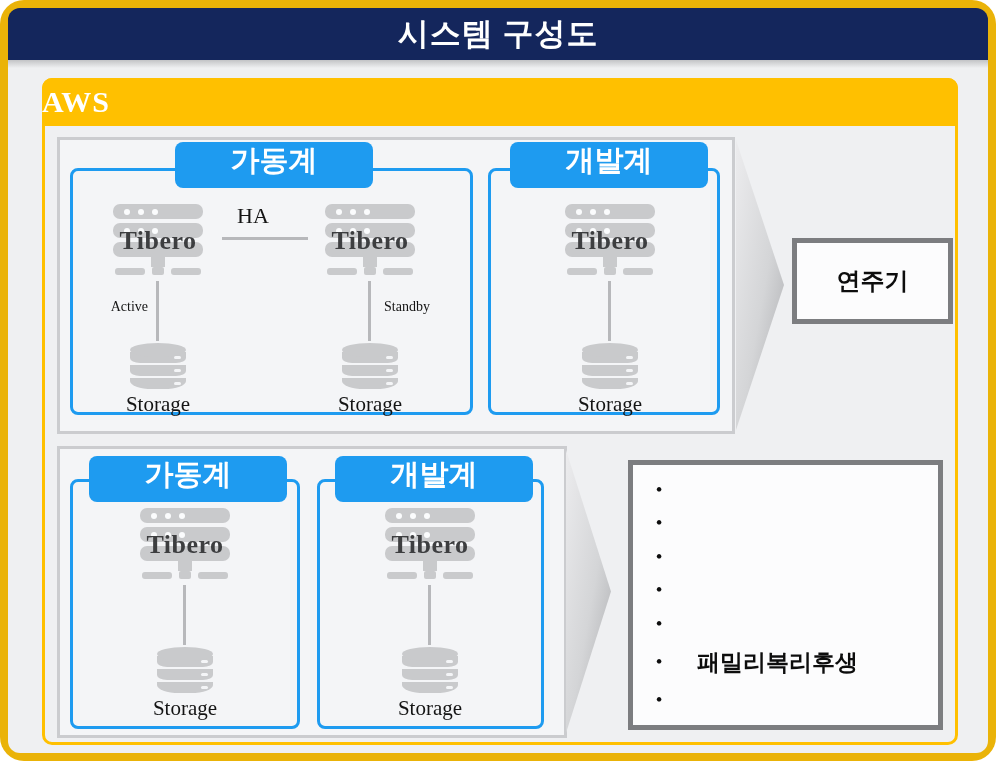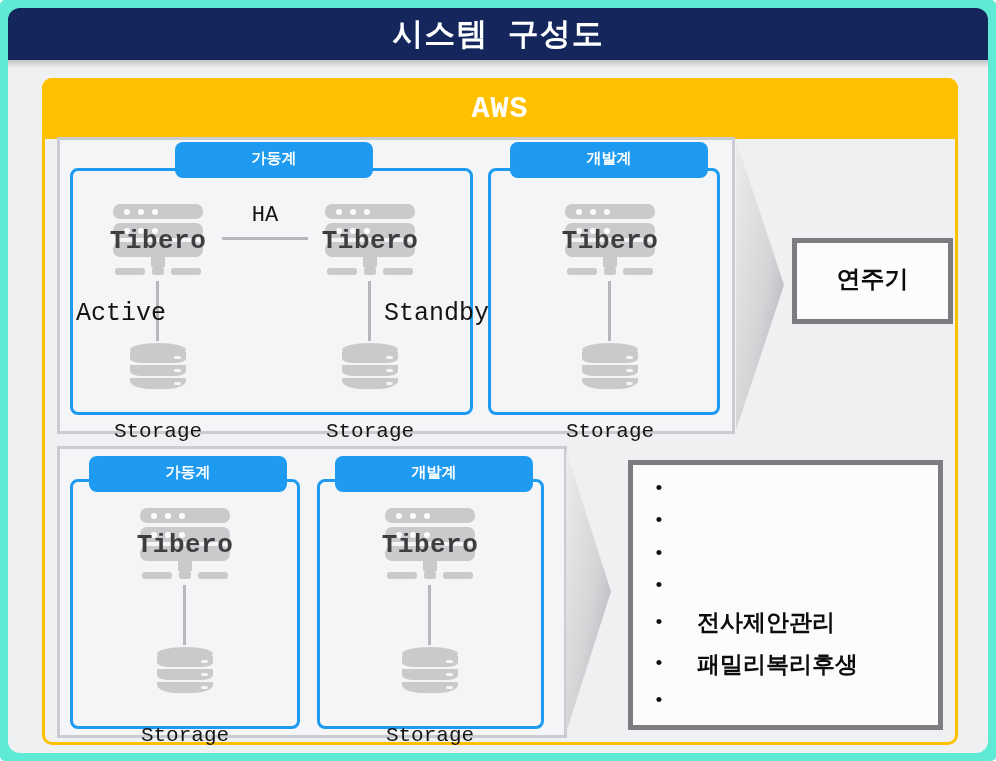--- a/index.html
+++ b/index.html
@@ -1,19 +1,19 @@
 <!DOCTYPE html>
 <html style="--navy: #14265C; --gold: #FFC000; --blue: #1E9BF0; --panel_bg: #EFF0F2; --section_bg: #F4F5F7; --box_border: #CBCCCF; --strong_border: #7C7D80; --icon_gray: #C9CACC; --icon_text: #3D3E40; --line_gray: #B7B8BB;"><head>
 <meta charset="utf-8">
 <style>
   html,body{margin:0;padding:0;background:#ffffff;}
   .page{
-    position:relative;width:996px;height:761px;background:#5eead4;
-    border-radius:5px;overflow:hidden;
-    font-family:Liberation Mono, monospace;
+    position:relative;width:996px;height:761px;background:#eab308;
+    border-radius:24px;overflow:hidden;
+    font-family:Liberation Serif, serif;
     -webkit-font-smoothing:antialiased;
   }
   .abs{position:absolute;box-sizing:border-box;}
 
   
   .title-bar{
     left:8px;top:8px;width:980px;height:52px;
     background:var(--navy);border-radius:12px 12px 0 0;
     display:flex;align-items:center;justify-content:center;
     color:#fff;font-size:31px;font-weight:700;letter-spacing:1px;
@@ -27,38 +27,38 @@
     background:linear-gradient(var(--line_gray),rgba(185,186,189,0));
     opacity:.8;
   }
 
   
   .aws-frame{
     left:42px;top:78px;width:916px;height:667px;
     border:3px solid var(--gold);border-radius:10px;
   }
   .aws-header{
-    position:absolute;left:-3px;top:-3px;width:916px;height:61px;
+    position:absolute;left:-3px;top:-3px;width:916px;height:48px;
     box-sizing:border-box;background:var(--gold);
     border-radius:10px 10px 0 0;
-    display:flex;align-items:center;justify-content:center;
+    display:flex;align-items:center;
     color:#fff;font-size:30px;font-weight:700;letter-spacing:1px;
   }
 
   
   .section{background:var(--section_bg);border:3px solid var(--box_border);}
   .section-top{left:57px;top:137px;width:678px;height:297px;}
   .section-bottom{left:57px;top:446px;width:510px;height:292px;}
 
   
   .bluebox{border:3px solid var(--blue);border-radius:8px;background:transparent;}
   .syslabel{
     background:var(--blue);color:#fff;border-radius:8px;
-    height:36px;line-height:36px;text-align:center;
-    font-size:15px;font-weight:700;z-index:3;
+    height:46px;line-height:36px;text-align:center;
+    font-size:29px;font-weight:700;z-index:3;
   }
 
   
   .arrow{
     clip-path:polygon(0 0,100% 50%,0 100%);
     background:linear-gradient(100deg,#ececee 0%,#d4d5d7 55%,#a9aaad 100%);
   }
   .arrow-top{left:736px;top:140px;width:48px;height:290px;}
   .arrow-bottom{left:566px;top:450px;width:45px;height:283px;}
 
@@ -78,27 +78,27 @@
   .dash{flex:0 0 30px;height:7px;background:var(--icon_gray);border-radius:3px;}
   .sq{flex:0 0 12px;height:8px;background:var(--icon_gray);border-radius:2px;}
   .link{position:absolute;left:43px;top:77px;width:3px;height:60px;background:var(--line_gray);}
   .cyl{position:absolute;left:17px;top:139px;width:56px;height:47px;}
   .cyl-top{position:absolute;left:0;top:0;width:56px;height:14px;border-radius:50%;background:var(--icon_gray);z-index:2;}
   .cyl-band{position:absolute;left:0;width:56px;height:11px;background:var(--icon_gray);border-radius:0 0 10px 10px/0 0 5px 5px;}
   .cyl-band::after{content:"";position:absolute;right:5px;top:4px;width:7px;height:3px;border-radius:2px;background:var(--section_bg);}
   .cyl-b1{top:9px;} .cyl-b2{top:22px;} .cyl-b3{top:35px;border-radius:0 0 22px 22px/0 0 8px 8px;}
   .node-label{
     position:absolute;left:-15px;top:188px;width:120px;text-align:center;
-    font-size:21px;color:#141414;margin-top:28px;
-  }
-
-  
-  .ha-text{left:222px;top:203px;width:86px;text-align:center;font-size:22px;color:#141414;}
+    font-size:21px;color:#141414;
+  }
+
+  
+  .ha-text{left:210px;top:203px;width:86px;text-align:center;font-size:22px;color:#141414;}
   .ha-line{left:222px;top:237px;width:86px;height:3px;background:var(--line_gray);}
-  .role{top:299px;font-size:25px;color:#141414;}
+  .role{top:299px;font-size:14px;color:#141414;}
   .role-active{left:76px;width:72px;text-align:right;}
   .role-standby{left:384px;width:90px;text-align:left;}
 
   
   .target-box{
     left:792px;top:238px;width:161px;height:86px;
     background:#fcfcfd;border:5px solid var(--strong_border);
     display:flex;flex-direction:column;align-items:center;justify-content:center;
     font-size:24px;font-weight:700;color:#0d0d0d;line-height:34px;text-align:center;
   }
@@ -322,21 +322,20 @@
           <span class="bullet">•</span>
         </li>
         <li>
           <span class="bullet">•</span>
         </li>
         <li>
           <span class="bullet">•</span>
         </li>
         <li>
           <span class="bullet">•</span>
-          <span>전사제안관리</span>
         </li>
         <li>
           <span class="bullet">•</span>
           <span>패밀리복리후생</span>
         </li>
         <li>
           <span class="bullet">•</span>
         </li>
       </ul>
   </div>

